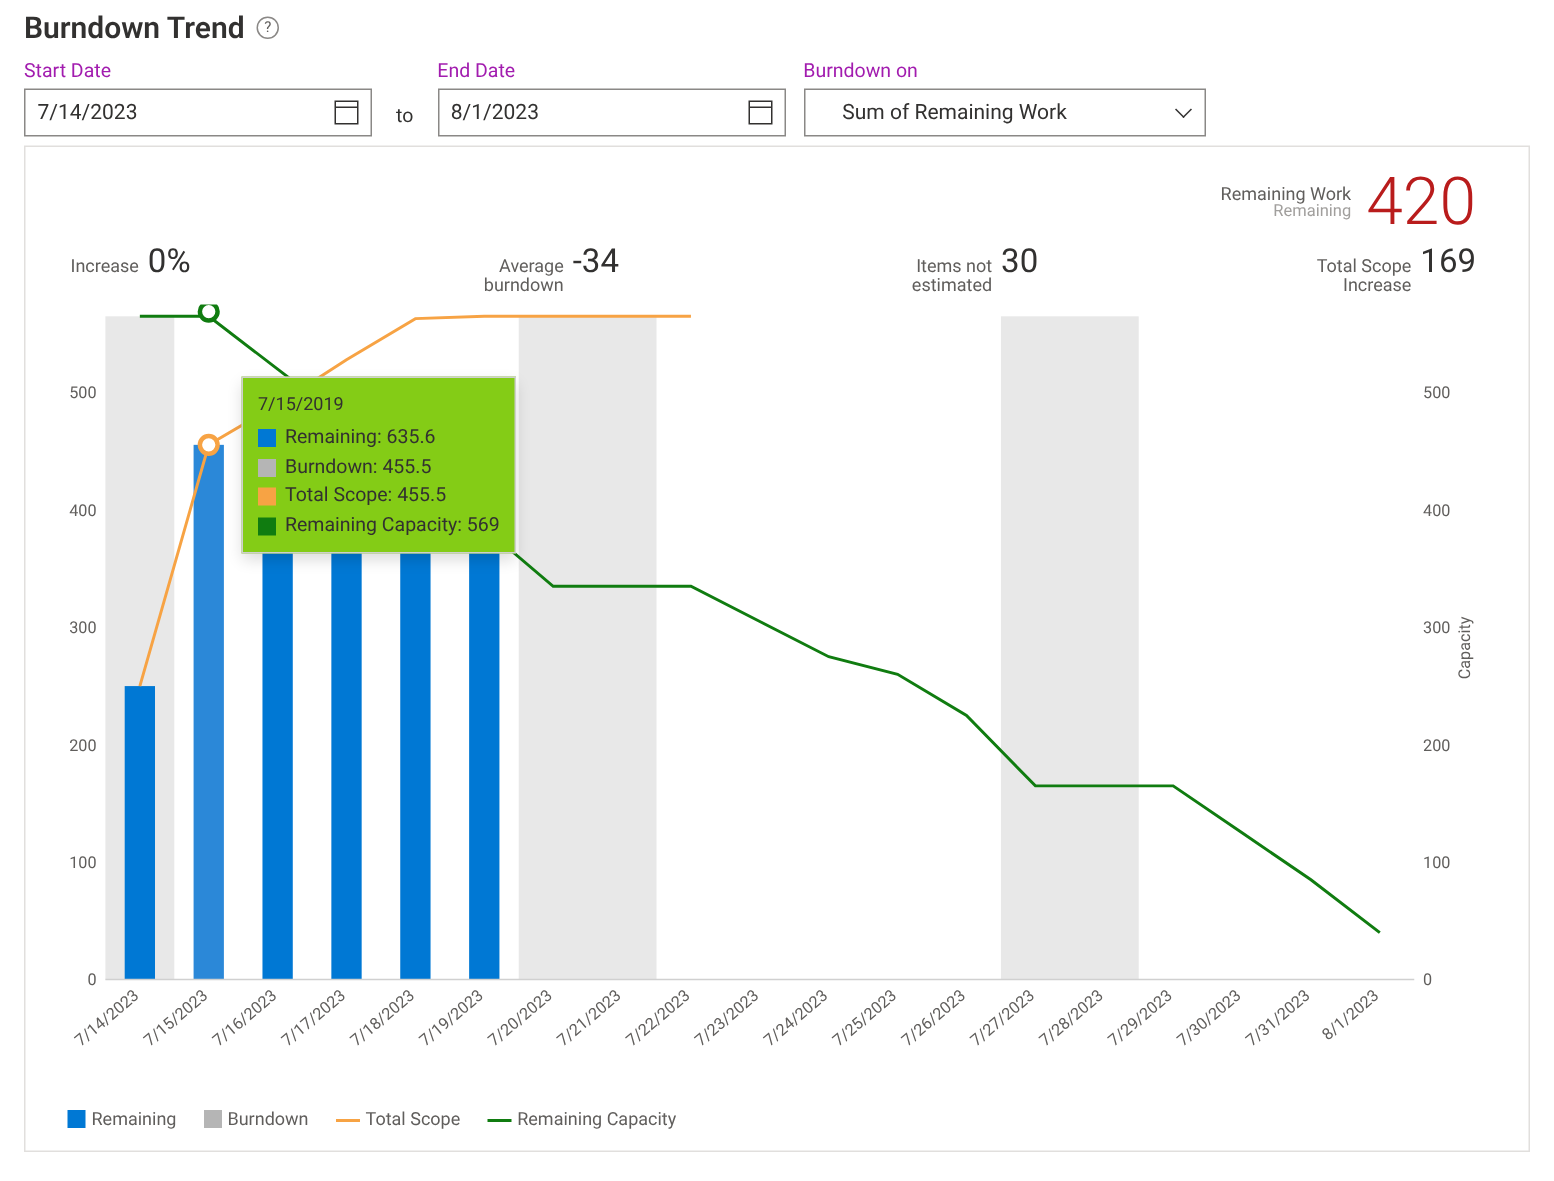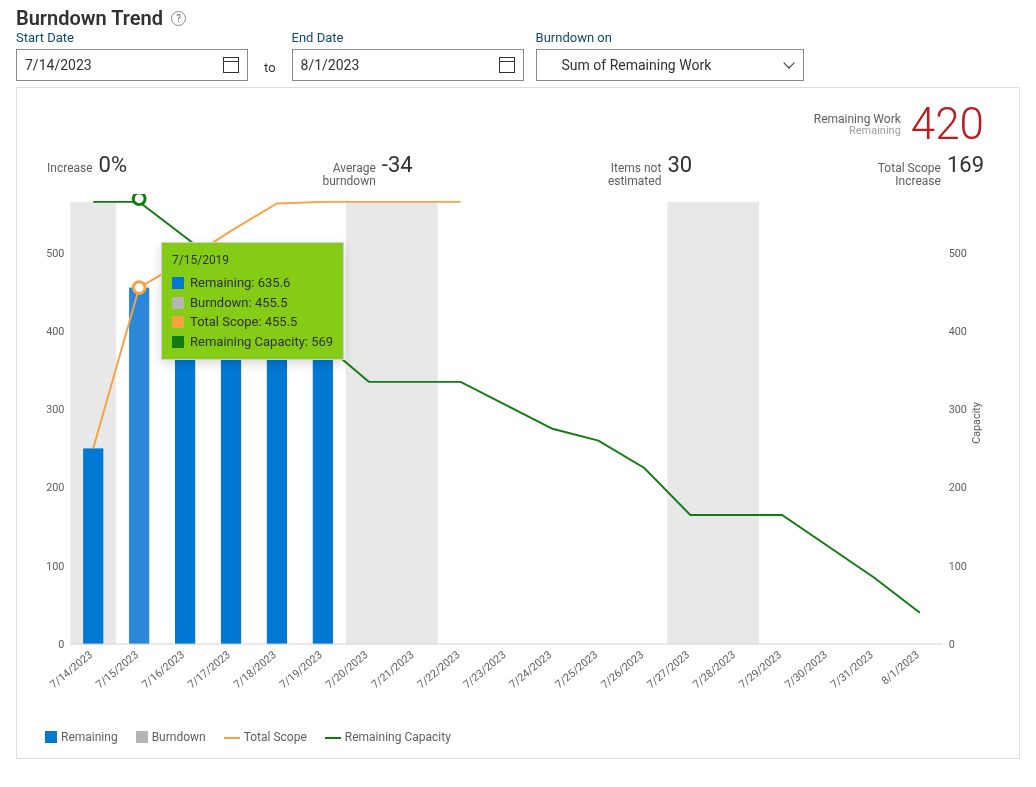--- a/index.html
+++ b/index.html
@@ -6,30 +6,30 @@
   body {
     margin: 0;
     font-family: "Segoe UI", -apple-system, BlinkMacSystemFont, Roboto, sans-serif;
     color: #323130;
     background: #fff;
     width: 1036px;
     height: 787px;
     overflow: hidden;
   }
   .page { padding: 6px 16px; }
-  .title-row { display: flex; align-items: center; gap: 8px; margin-bottom: 0; }
+  .title-row { display: flex; align-items: center; gap: 8px; margin-bottom: 10px; }
   .title { font-size: 20px; font-weight: 600; }
   .help-icon {
     width: 15px; height: 15px; border: 1px solid #8a8886; border-radius: 50%;
     display: inline-flex; align-items: center; justify-content: center;
     font-size: 10px; color: #605e5c;
   }
   .filters { display: flex; align-items: flex-end; gap: 12px; margin-bottom: 6px; }
   .field { display: flex; flex-direction: column; gap: 4px; }
-  .field-label { font-size: 13px; color: #0c4a6e; }
+  .field-label { font-size: 13px; color: #a21caf; }
   .date-input, .select-input {
     height: 32px; border: 1px solid #8a8886; background: #fff;
     display: flex; align-items: center; padding: 0 8px; font-size: 14px;
   }
   .date-input { width: 232px; justify-content: space-between; }
   .select-input { width: 268px; justify-content: space-between; padding-left: 25px; }
   .to-word { font-size: 13px; padding: 0 4px 6px; }
   .cal-icon {
     width: 16px; height: 16px; border: 1px solid #323130; position: relative;
   }

